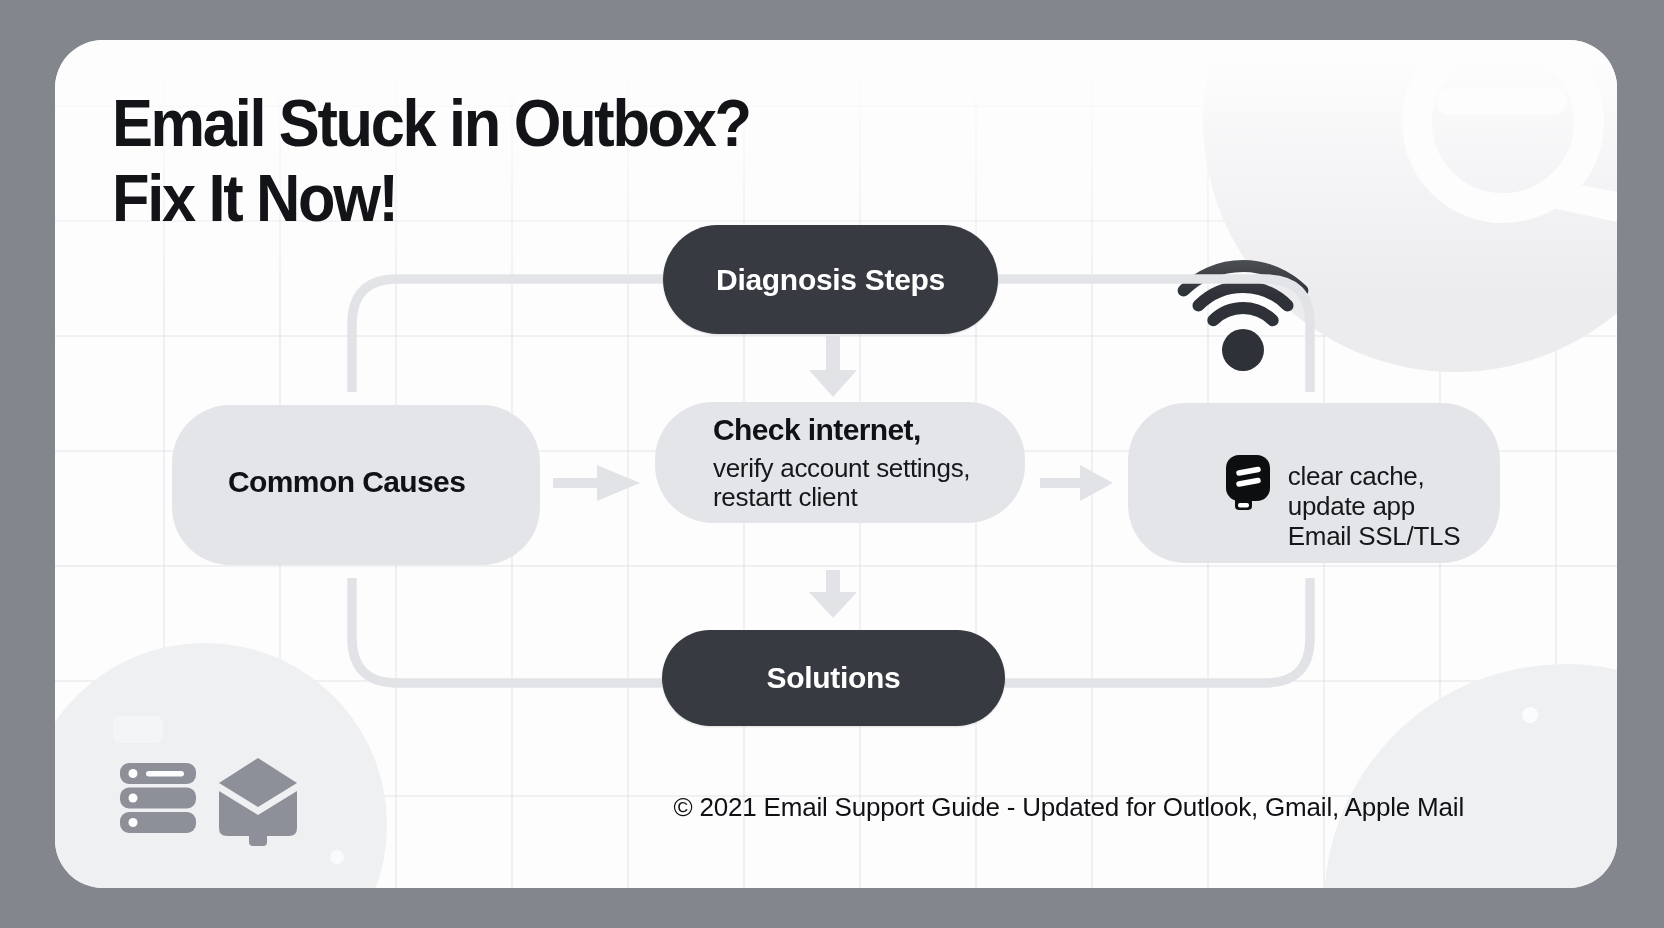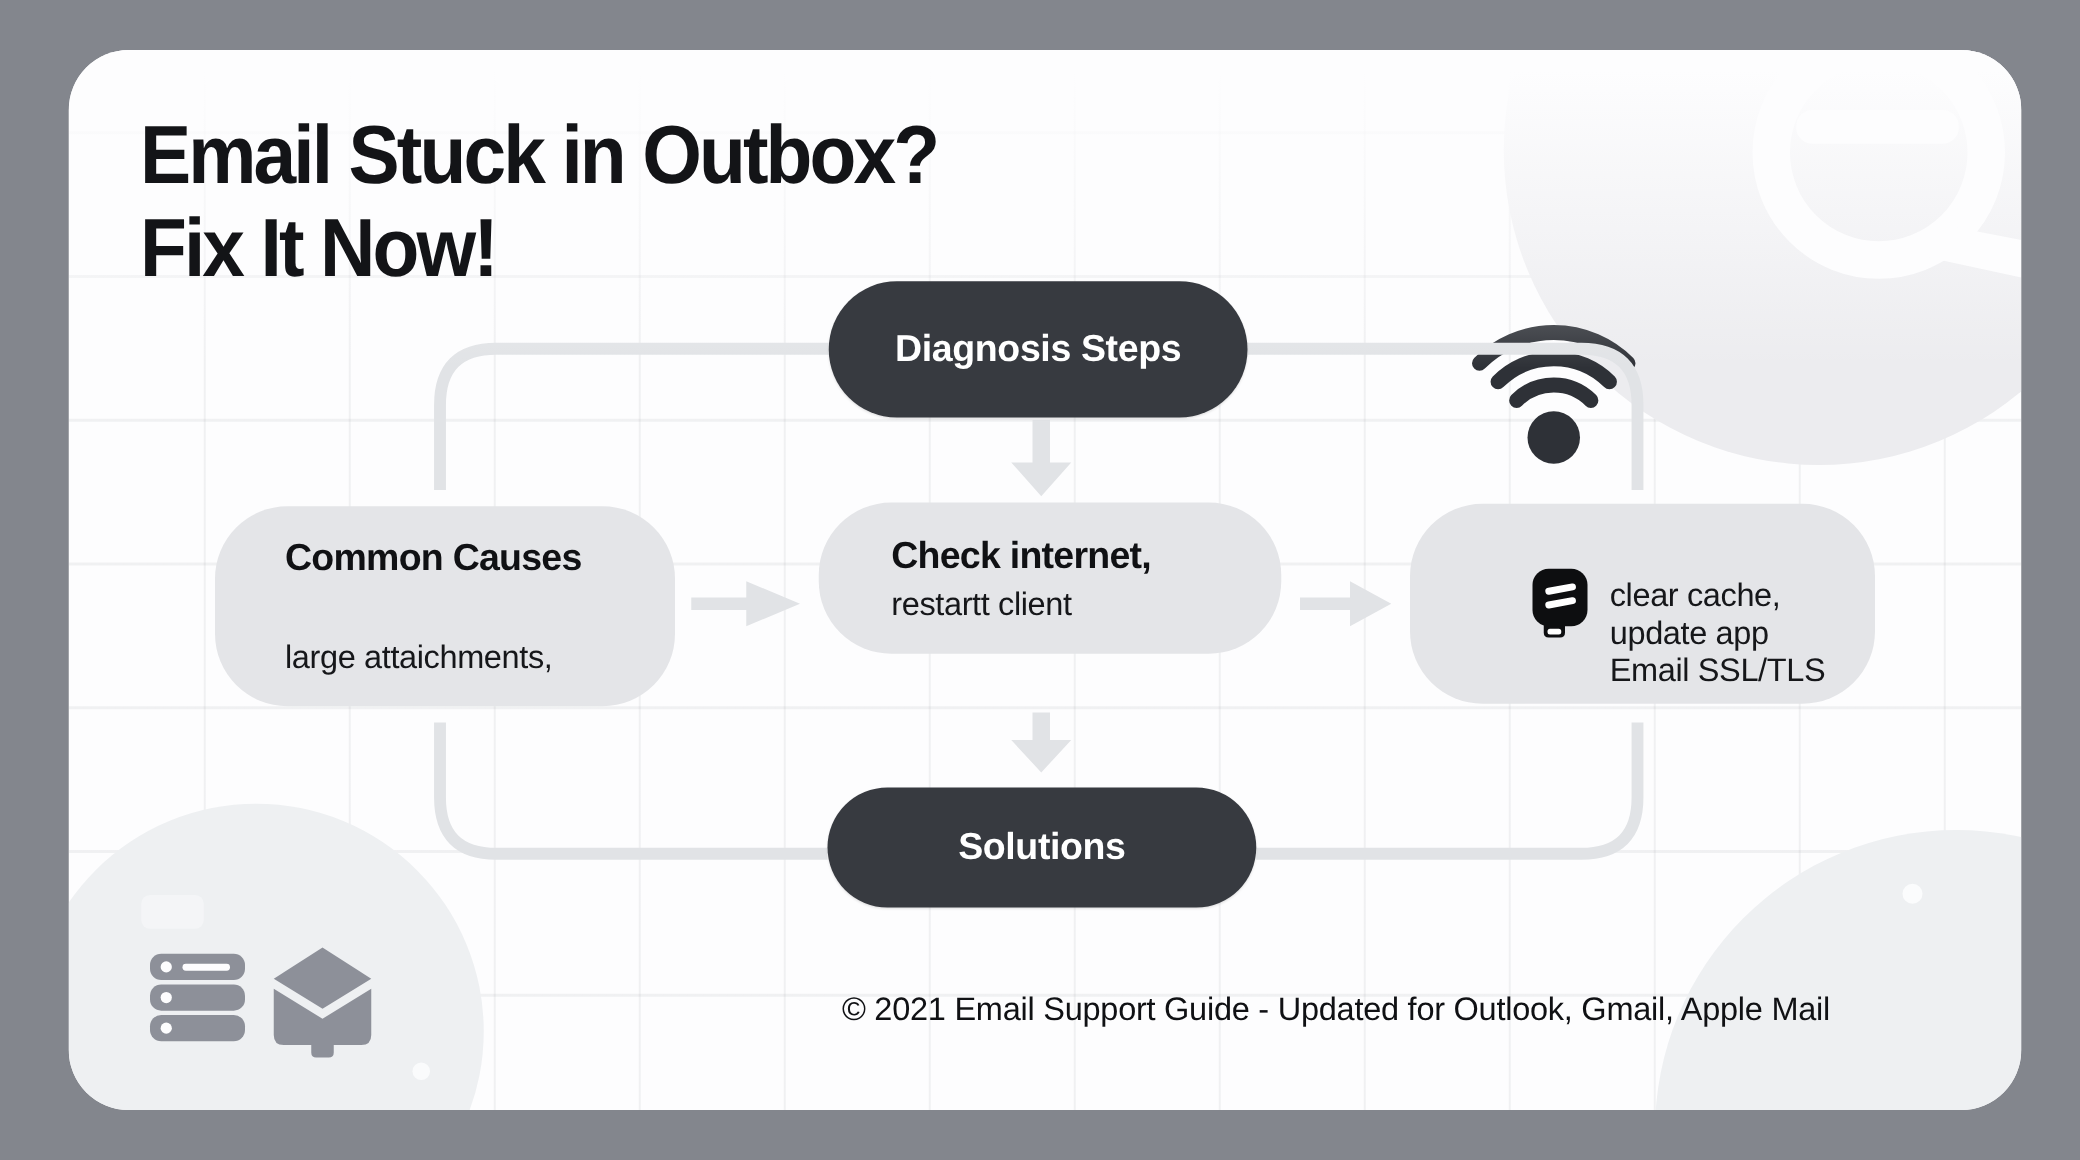--- a/index.html
+++ b/index.html
@@ -135,25 +135,25 @@
   <div>Email Stuck in Outbox?</div>
   <div>Fix It Now!</div>
 </div>
 
 <div class="pill diagnosis">
   <span>Diagnosis Steps</span>
 </div>
 
 <div class="fbox causes">
   <div class="fbox-heading">Common Causes</div>
-  <div class="fbox-line">large attaichments,</div>
 </div>
 
 <div class="fbox checks">
   <div class="fbox-heading">Check internet,</div>
+  <div class="fbox-line">verify account settings,</div>
   <div class="fbox-line">restartt client</div>
 </div>
 
 <div class="fbox fixes">
   <span class="chat-icon-wrap">
     <svg width="46" height="58" viewBox="0 0 46 58">
       <rect x="1" y="1" width="44" height="46" rx="13" fill="#0d0e10"></rect>
       <path d="M10 44 h17 v8 q0 4 -4 4 h-9 q-4 0 -4 -4 z" fill="#0d0e10"></path>
       <rect x="13" y="49" width="11" height="4.5" rx="2" fill="#ffffff"></rect>
       <g stroke="#ffffff" stroke-width="5.5" stroke-linecap="round">

